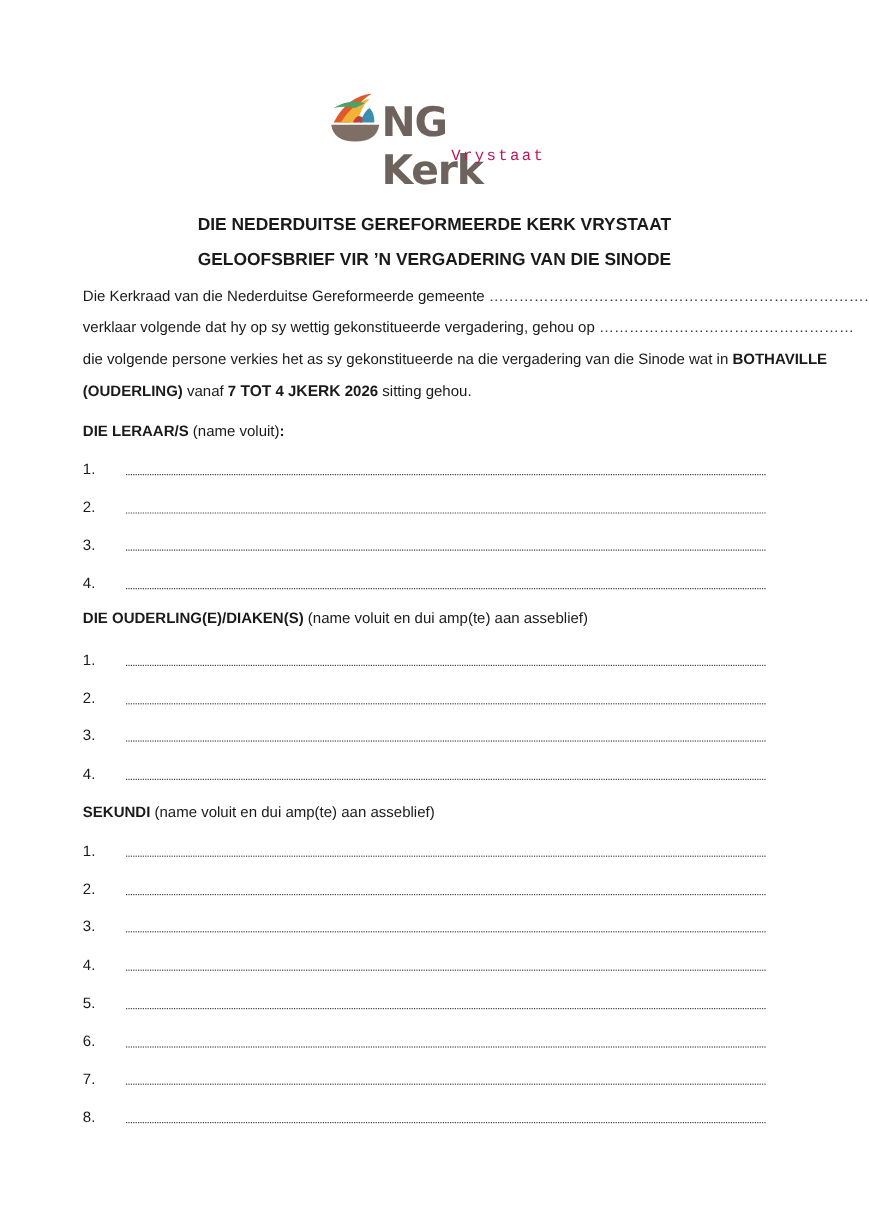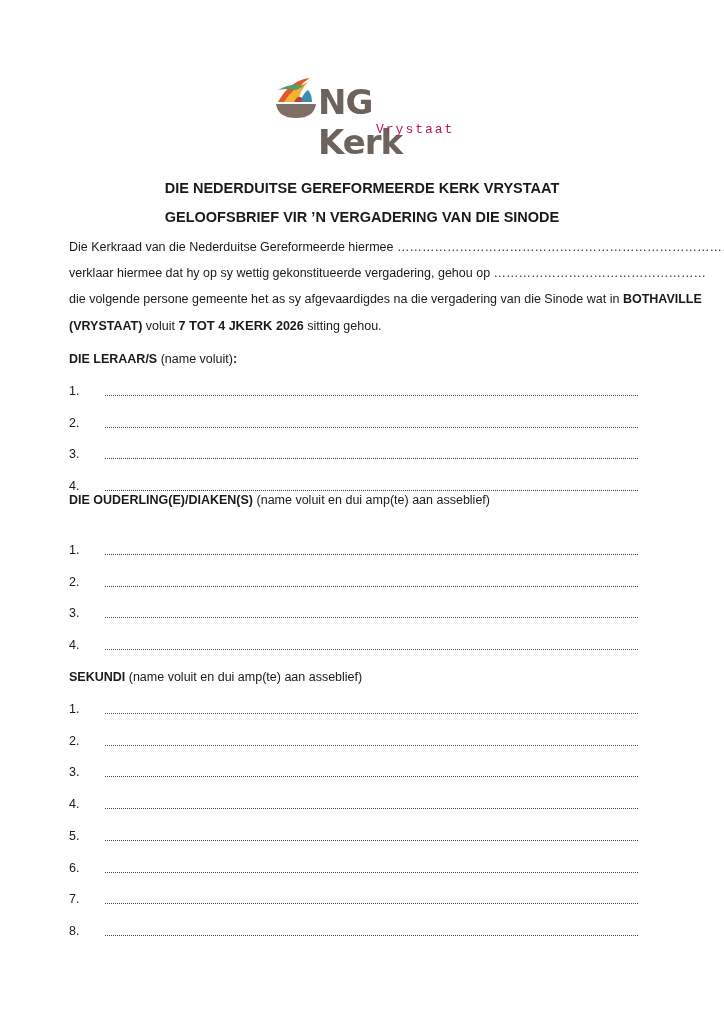--- a/index.html
+++ b/index.html
@@ -34,34 +34,34 @@
     <path d="M2 28 L42 28 Q40 42 22 42 Q4 42 2 28 Z" fill="#7d6f66"></path>
   </svg>
   <div class="logo-text">NG Kerk</div>
   <div class="logo-sub">Vrystaat</div>
 </div>
 
 <div class="title t1">DIE NEDERDUITSE GEREFORMEERDE KERK VRYSTAAT</div>
 <div class="title t2">GELOOFSBRIEF VIR ’N VERGADERING VAN DIE SINODE</div>
 
 <div class="p" style="top:240px">
-  <span>Die Kerkraad van die Nederduitse Gereformeerde hiermee</span>
+  <span>Die Kerkraad van die Nederduitse Gereformeerde gemeente</span>
   <span class="dots">…………………………………………………………………………</span>
 </div>
 <div class="p" style="top:266px">
-  <span>verklaar hiermee dat hy op sy wettig gekonstitueerde vergadering, gehou op</span>
+  <span>verklaar volgende dat hy op sy wettig gekonstitueerde vergadering, gehou op</span>
   <span class="dots">……………………………………………</span>
 </div>
 <div class="p" style="top:292px">
-  <span>die volgende persone gemeente het as sy afgevaardigdes na die vergadering van die Sinode wat in</span>
+  <span>die volgende persone verkies het as sy gekonstitueerde na die vergadering van die Sinode wat in</span>
   <b>BOTHAVILLE</b>
 </div>
 <div class="p" style="top:318px">
-  <b>(VRYSTAAT)</b>
-  <span>voluit</span>
+  <b>(OUDERLING)</b>
+  <span>vanaf</span>
   <b>7</b> <b class="sc">TOT</b>
   <b>4 J</b><b class="sc">KERK</b>
   <b>2026</b>
   <span>sitting gehou.</span>
 </div>
 
 <div id="sections">
     <div class="h" style="top: 352px;"><b>DIE LERAAR/S</b> <span>(name voluit)</span><b>:</b></div>
     <div class="row" style="top: 384px;">
       <span class="num">1.</span>
@@ -72,21 +72,21 @@
       <span class="line"></span>
     </div>
     <div class="row" style="top: 447.4px;">
       <span class="num">3.</span>
       <span class="line"></span>
     </div>
     <div class="row" style="top: 479.1px;">
       <span class="num">4.</span>
       <span class="line"></span>
     </div>
-    <div class="h" style="top: 493px;"><b>DIE OUDERLING(E)/DIAKEN(S)</b> <span>(name voluit en dui amp(te) aan asseblief)</span><b></b></div>
+    <div class="h" style="top: 508px;"><b>DIE OUDERLING(E)/DIAKEN(S)</b> <span>(name voluit en dui amp(te) aan asseblief)</span><b></b></div>
     <div class="row" style="top: 543px;">
       <span class="num">1.</span>
       <span class="line"></span>
     </div>
     <div class="row" style="top: 574.7px;">
       <span class="num">2.</span>
       <span class="line"></span>
     </div>
     <div class="row" style="top: 606.4px;">
       <span class="num">3.</span>

